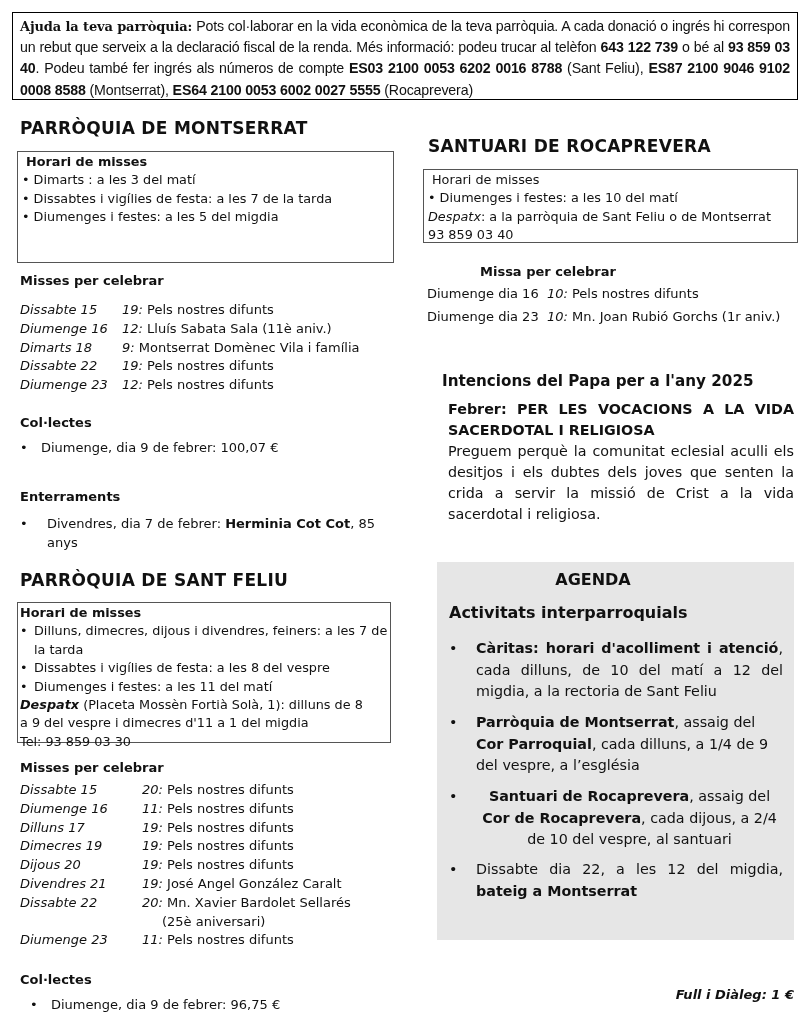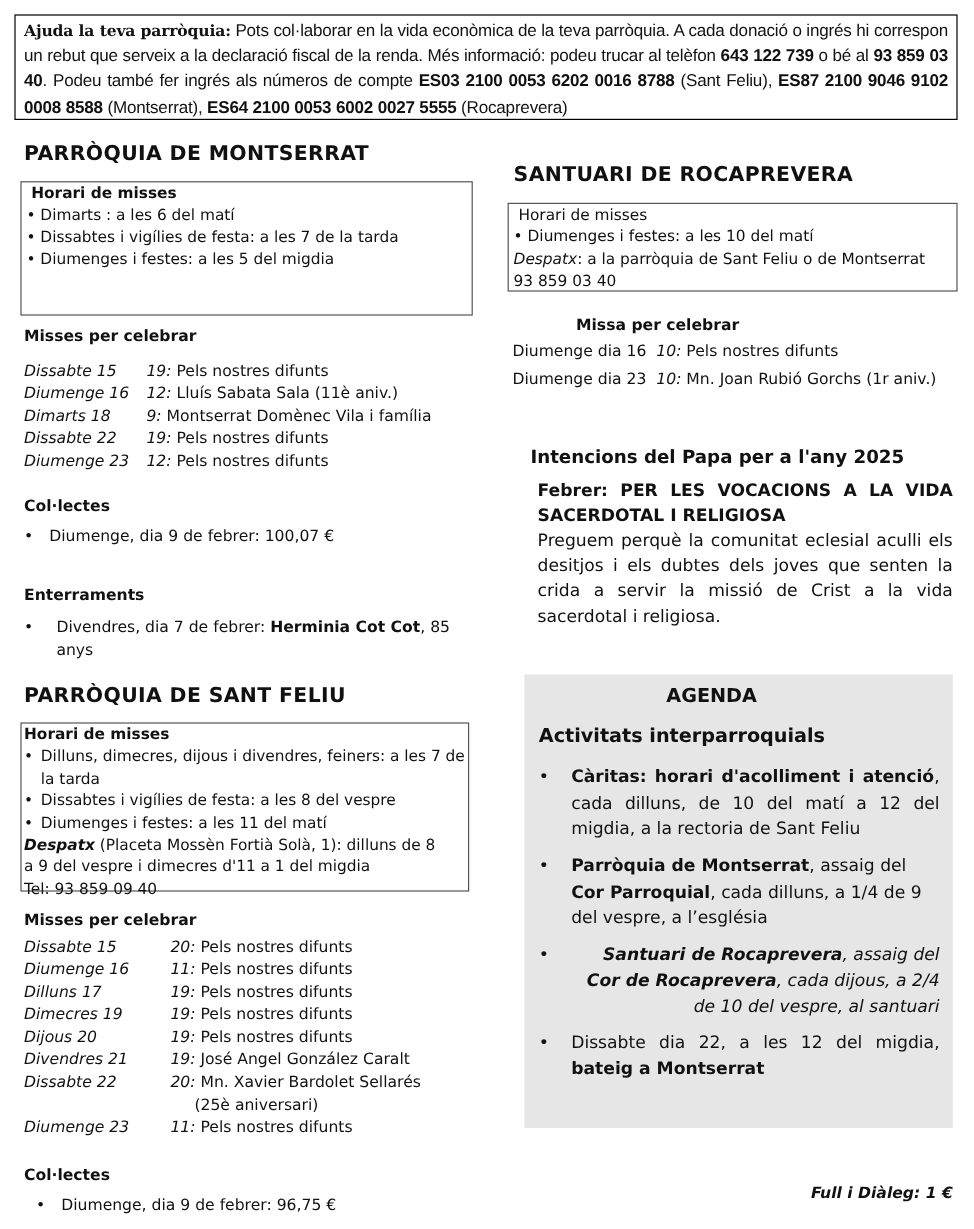--- a/index.html
+++ b/index.html
@@ -32,21 +32,21 @@
 <body>
 
 <div id="topbox" class="abs">
   <span class="lead">Ajuda la teva parròquia:</span><span> Pots col·laborar en la vida econòmica de la teva parròquia. A cada donació o ingrés hi correspon un rebut que serveix a la declaració fiscal de la renda. Més informació: podeu trucar al telèfon </span><b>643 122 739</b><span> o bé al </span><b>93 859 03 40</b><span>. Podeu també fer ingrés als números de compte </span><b>ES03 2100 0053 6202 0016 8788</b><span> (Sant Feliu),</span>
   <b>ES87 2100 9046 9102 0008 8588</b><span> (Montserrat), </span><b>ES64 2100 0053 6002 0027 5555</b><span> (Rocaprevera)</span>
 </div>
 
 <h1 class="sec" style="left:20px;top:118px;">PARRÒQUIA DE MONTSERRAT</h1>
 <div class="hbox" style="left:17px;top:151px;width:377px;height:112px;">
   <div class="row b" style="padding-left:4px;">Horari de misses</div>
-  <div class="row">• Dimarts : a les 6 del matí</div>
+  <div class="row">• Dimarts : a les 3 del matí</div>
   <div class="row">• Dissabtes i vigílies de festa: a les 7 de la tarda</div>
   <div class="row">• Diumenges i festes: a les 5 del migdia</div>
 </div>
 
 <div class="sub" style="left:20px;top:273px;">Misses per celebrar</div>
 <div id="mont-misses">
     <div class="mrow" style="left: 20px; top: 302px;">
       <span class="d">Dissabte 15</span>
       <span class="t" style="left:102px"><i>19:</i><span> Pels nostres difunts</span></span>
     </div>
@@ -85,21 +85,21 @@
 
 <h1 class="sec" style="left:20px;top:570px;">PARRÒQUIA DE SANT FELIU</h1>
 <div class="hbox" style="left:17px;top:602px;width:374px;height:141px;padding-left:2px;">
   <div class="row b">Horari de misses</div>
   <div class="row" style="position:relative;padding-left:14px;"><span style="position:absolute;left:0;">•</span><span>Dilluns, dimecres, dijous i divendres, feiners: a les 7 de</span></div>
   <div class="row" style="padding-left:14px;">la tarda</div>
   <div class="row" style="position:relative;padding-left:14px;"><span style="position:absolute;left:0;">•</span><span>Dissabtes i vigílies de festa: a les 8 del vespre</span></div>
   <div class="row" style="position:relative;padding-left:14px;"><span style="position:absolute;left:0;">•</span><span>Diumenges i festes: a les 11 del matí</span></div>
   <div class="row"><b class="i">Despatx</b><span> (Placeta Mossèn Fortià Solà, 1): dilluns de 8</span></div>
   <div class="row">a 9 del vespre i dimecres d'11 a 1 del migdia</div>
-  <div class="row">Tel: 93 859 09 40</div>
+  <div class="row">Tel: 93 859 03 30</div>
 </div>
 
 <div class="sub" style="left:20px;top:760px;">Misses per celebrar</div>
 <div id="sf-misses">
     <div class="mrow" style="left: 20px; top: 782px;">
       <span class="d">Dissabte 15</span>
       <span class="t" style="left:122px"><i>20:</i><span> Pels nostres difunts</span></span>
     </div>
     <div class="mrow" style="left: 20px; top: 800.8px;">
       <span class="d">Diumenge 16</span>
@@ -163,21 +163,21 @@
   <div class="ag-item" style="top:76px;">
     <span class="dot">•</span>
     <div class="txt"><b>Càritas: horari d'acolliment i atenció</b><span>, cada dilluns, de 10 del matí a 12 del migdia, a la rectoria de Sant Feliu</span></div>
   </div>
   <div class="ag-item" style="top:150px;">
     <span class="dot">•</span>
     <div class="txt" style="text-align:left;"><b>Parròquia de Montserrat</b><span>, assaig del </span><b>Cor Parroquial</b><span>, cada dilluns, a 1/4 de 9 del vespre, a l’església</span></div>
   </div>
   <div class="ag-item" style="top:224px;">
     <span class="dot">•</span>
-    <div class="txt" style="text-align:right;font-style:italic;"><b>Santuari de Rocaprevera</b><span>, assaig del </span><b>Cor de Rocaprevera</b><span>, cada dijous, a 2/4 de 10 del vespre, al santuari</span></div>
+    <div class="txt" style="text-align:center;"><b>Santuari de Rocaprevera</b><span>, assaig del </span><b>Cor de Rocaprevera</b><span>, cada dijous, a 2/4 de 10 del vespre, al santuari</span></div>
   </div>
   <div class="ag-item" style="top:297px;">
     <span class="dot">•</span>
     <div class="txt"><span>Dissabte dia 22, a les 12 del migdia, </span><b>bateig a Montserrat</b></div>
   </div>
 </div>
 
 <div class="abs b i" style="right:18px;top:987px;font-size:13px;">Full i Diàleg: 1 €</div>
 
 </body></html>

